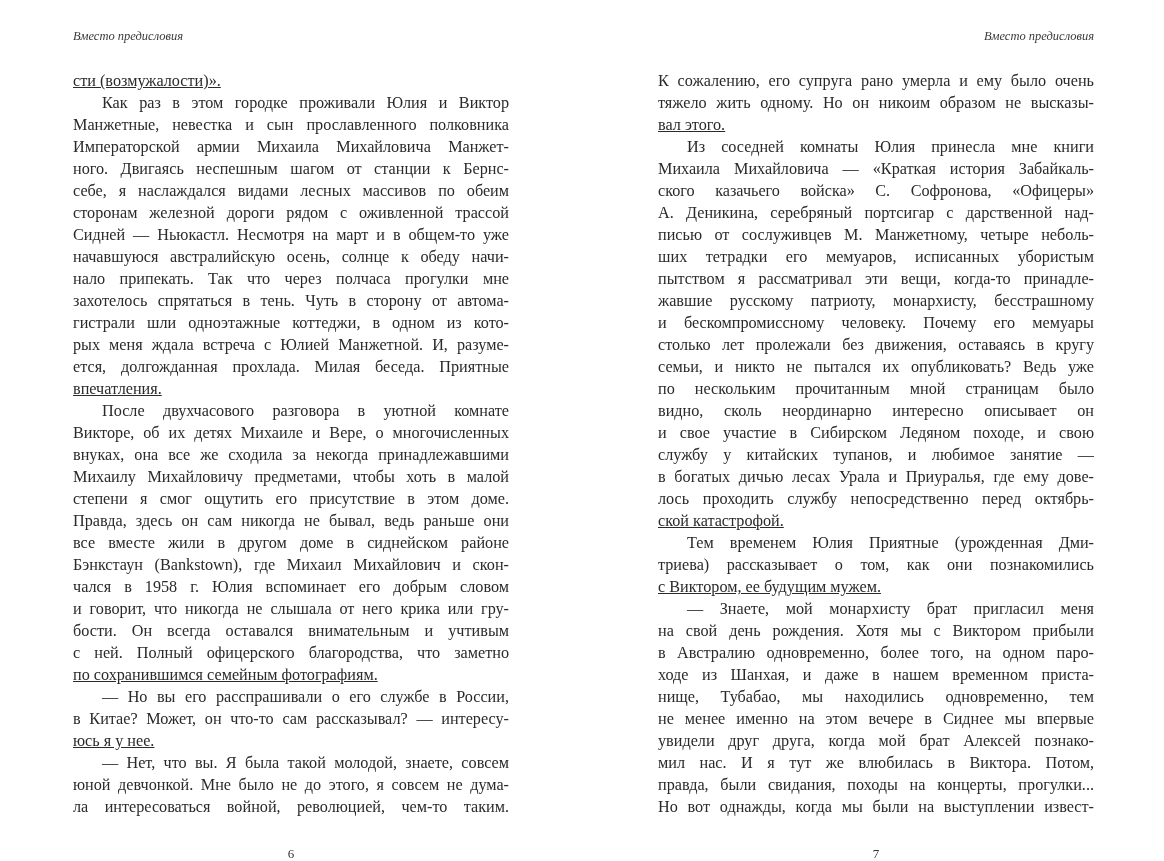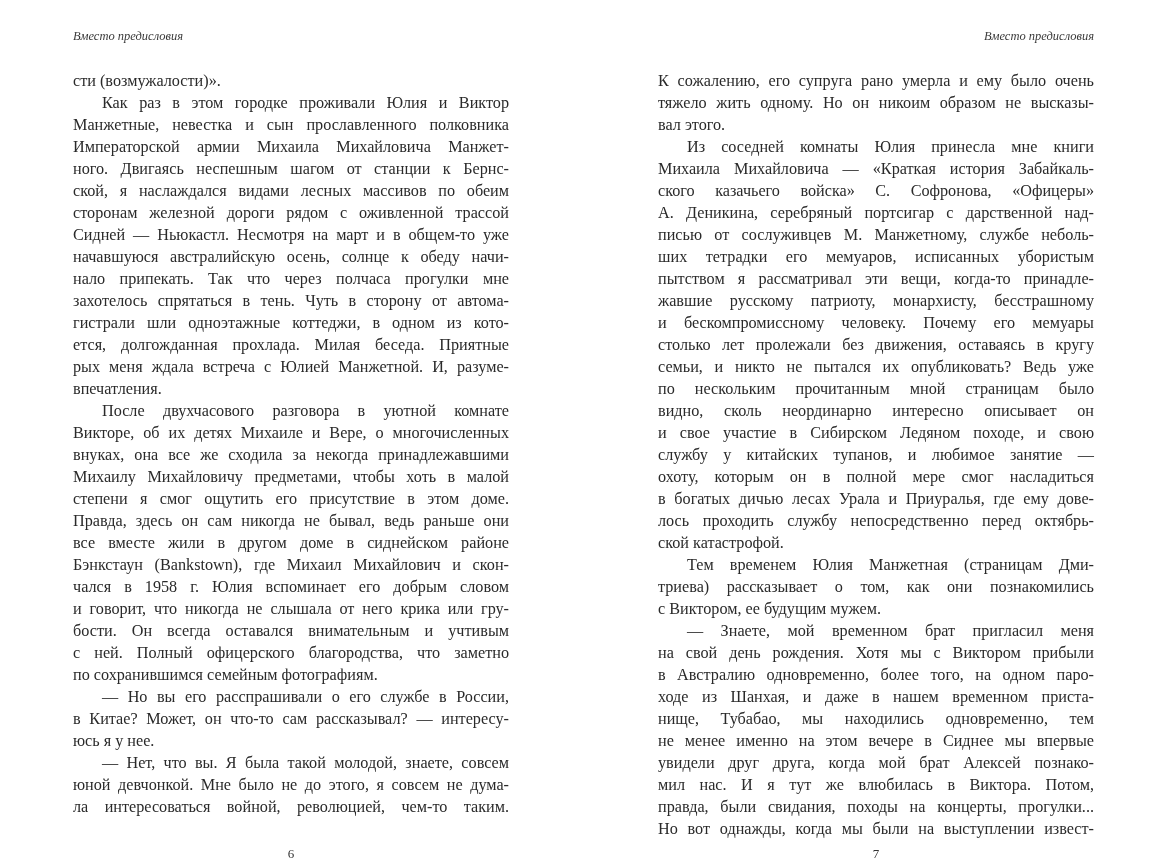--- a/index.html
+++ b/index.html
@@ -7,44 +7,44 @@
          font-family: "Liberation Serif", "DejaVu Serif", serif; color: #2a2a2a; }
   .page { position: absolute; top: 4px; height: 861px; }
   .page.left { left: 73px; width: 436px; }
   .page.right { left: 658px; width: 436px; }
   .running-head { position: absolute; top: 25px; font-style: italic; font-size: 12.5px; color: #3a3a3a; white-space: nowrap; }
   .left .running-head { left: 0; }
   .right .running-head { right: 0; }
   .body { position: absolute; top: 66px; left: 0; width: 436px; }
   .line { height: 22px; line-height: 22px; font-size: 16.2px; white-space: nowrap;
           text-align: justify; text-align-last: justify; overflow: visible; }
-  .line.last { text-align-last: left; }
+  .line.last { text-align-last: left; text-decoration: underline; }
   .line.indent { padding-left: 29px; }
   .folio { position: absolute; top: 842px; width: 100%; text-align: center; font-size: 13px; color: #333; }
 </style>
 </head>
 <body>
 
 <div class="page left">
   <div class="running-head">Вместо предисловия</div>
   <div class="body">
       <div class="line last">сти (возмужалости)».</div>
       <div class="line indent">Как раз в этом городке проживали Юлия и Виктор</div>
       <div class="line">Манжетные, невестка и сын прославленного полковника</div>
       <div class="line">Императорской армии Михаила Михайловича Манжет-</div>
       <div class="line">ного. Двигаясь неспешным шагом от станции к Бернс-</div>
-      <div class="line">ской, я наслаждался видами лесных массивов по обеим</div>
+      <div class="line">себе, я наслаждался видами лесных массивов по обеим</div>
       <div class="line">сторонам железной дороги рядом с оживленной трассой</div>
       <div class="line">Сидней — Ньюкастл. Несмотря на март и в общем-то уже</div>
       <div class="line">начавшуюся австралийскую осень, солнце к обеду начи-</div>
       <div class="line">нало припекать. Так что через полчаса прогулки мне</div>
       <div class="line">захотелось спрятаться в тень. Чуть в сторону от автома-</div>
       <div class="line">гистрали шли одноэтажные коттеджи, в одном из кото-</div>
+      <div class="line">рых меня ждала встреча с Юлией Манжетной. И, разуме-</div>
       <div class="line">ется, долгожданная прохлада. Милая беседа. Приятные</div>
-      <div class="line">рых меня ждала встреча с Юлией Манжетной. И, разуме-</div>
       <div class="line last">впечатления.</div>
       <div class="line indent">После двухчасового разговора в уютной комнате</div>
       <div class="line">Викторе, об их детях Михаиле и Вере, о многочисленных</div>
       <div class="line">внуках, она все же сходила за некогда принадлежавшими</div>
       <div class="line">Михаилу Михайловичу предметами, чтобы хоть в малой</div>
       <div class="line">степени я смог ощутить его присутствие в этом доме.</div>
       <div class="line">Правда, здесь он сам никогда не бывал, ведь раньше они</div>
       <div class="line">все вместе жили в другом доме в сиднейском районе</div>
       <div class="line">Бэнкстаун (Bankstown), где Михаил Михайлович и скон-</div>
       <div class="line">чался в 1958 г. Юлия вспоминает его добрым словом</div>
@@ -65,39 +65,38 @@
 <div class="page right">
   <div class="running-head">Вместо предисловия</div>
   <div class="body">
       <div class="line">К сожалению, его супруга рано умерла и ему было очень</div>
       <div class="line">тяжело жить одному. Но он никоим образом не высказы-</div>
       <div class="line last">вал этого.</div>
       <div class="line indent">Из соседней комнаты Юлия принесла мне книги</div>
       <div class="line">Михаила Михайловича — «Краткая история Забайкаль-</div>
       <div class="line">ского казачьего войска» С. Софронова, «Офицеры»</div>
       <div class="line">А. Деникина, серебряный портсигар с дарственной над-</div>
-      <div class="line">писью от сослуживцев М. Манжетному, службе неболь-</div>
+      <div class="line">писью от сослуживцев М. Манжетному, четыре неболь-</div>
       <div class="line">ших тетрадки его мемуаров, исписанных убористым</div>
       <div class="line">пытством я рассматривал эти вещи, когда-то принадле-</div>
       <div class="line">жавшие русскому патриоту, монархисту, бесстрашному</div>
       <div class="line">и бескомпромиссному человеку. Почему его мемуары</div>
       <div class="line">столько лет пролежали без движения, оставаясь в кругу</div>
       <div class="line">семьи, и никто не пытался их опубликовать? Ведь уже</div>
       <div class="line">по нескольким прочитанным мной страницам было</div>
       <div class="line">видно, сколь неординарно интересно описывает он</div>
       <div class="line">и свое участие в Сибирском Ледяном походе, и свою</div>
       <div class="line">службу у китайских тупанов, и любимое занятие —</div>
-      <div class="line">охоту, которым он в полной мере смог насладиться</div>
       <div class="line">в богатых дичью лесах Урала и Приуралья, где ему дове-</div>
       <div class="line">лось проходить службу непосредственно перед октябрь-</div>
       <div class="line last">ской катастрофой.</div>
-      <div class="line indent">Тем временем Юлия Манжетная (страницам Дми-</div>
+      <div class="line indent">Тем временем Юлия Приятные (урожденная Дми-</div>
       <div class="line">триева) рассказывает о том, как они познакомились</div>
       <div class="line last">с Виктором, ее будущим мужем.</div>
-      <div class="line indent">— Знаете, мой временном брат пригласил меня</div>
+      <div class="line indent">— Знаете, мой монархисту брат пригласил меня</div>
       <div class="line">на свой день рождения. Хотя мы с Виктором прибыли</div>
       <div class="line">в Австралию одновременно, более того, на одном паро-</div>
       <div class="line">ходе из Шанхая, и даже в нашем временном приста-</div>
       <div class="line">нище, Тубабао, мы находились одновременно, тем</div>
       <div class="line">не менее именно на этом вечере в Сиднее мы впервые</div>
       <div class="line">увидели друг друга, когда мой брат Алексей познако-</div>
       <div class="line">мил нас. И я тут же влюбилась в Виктора. Потом,</div>
       <div class="line">правда, были свидания, походы на концерты, прогулки...</div>
       <div class="line">Но вот однажды, когда мы были на выступлении извест-</div>
     </div>

